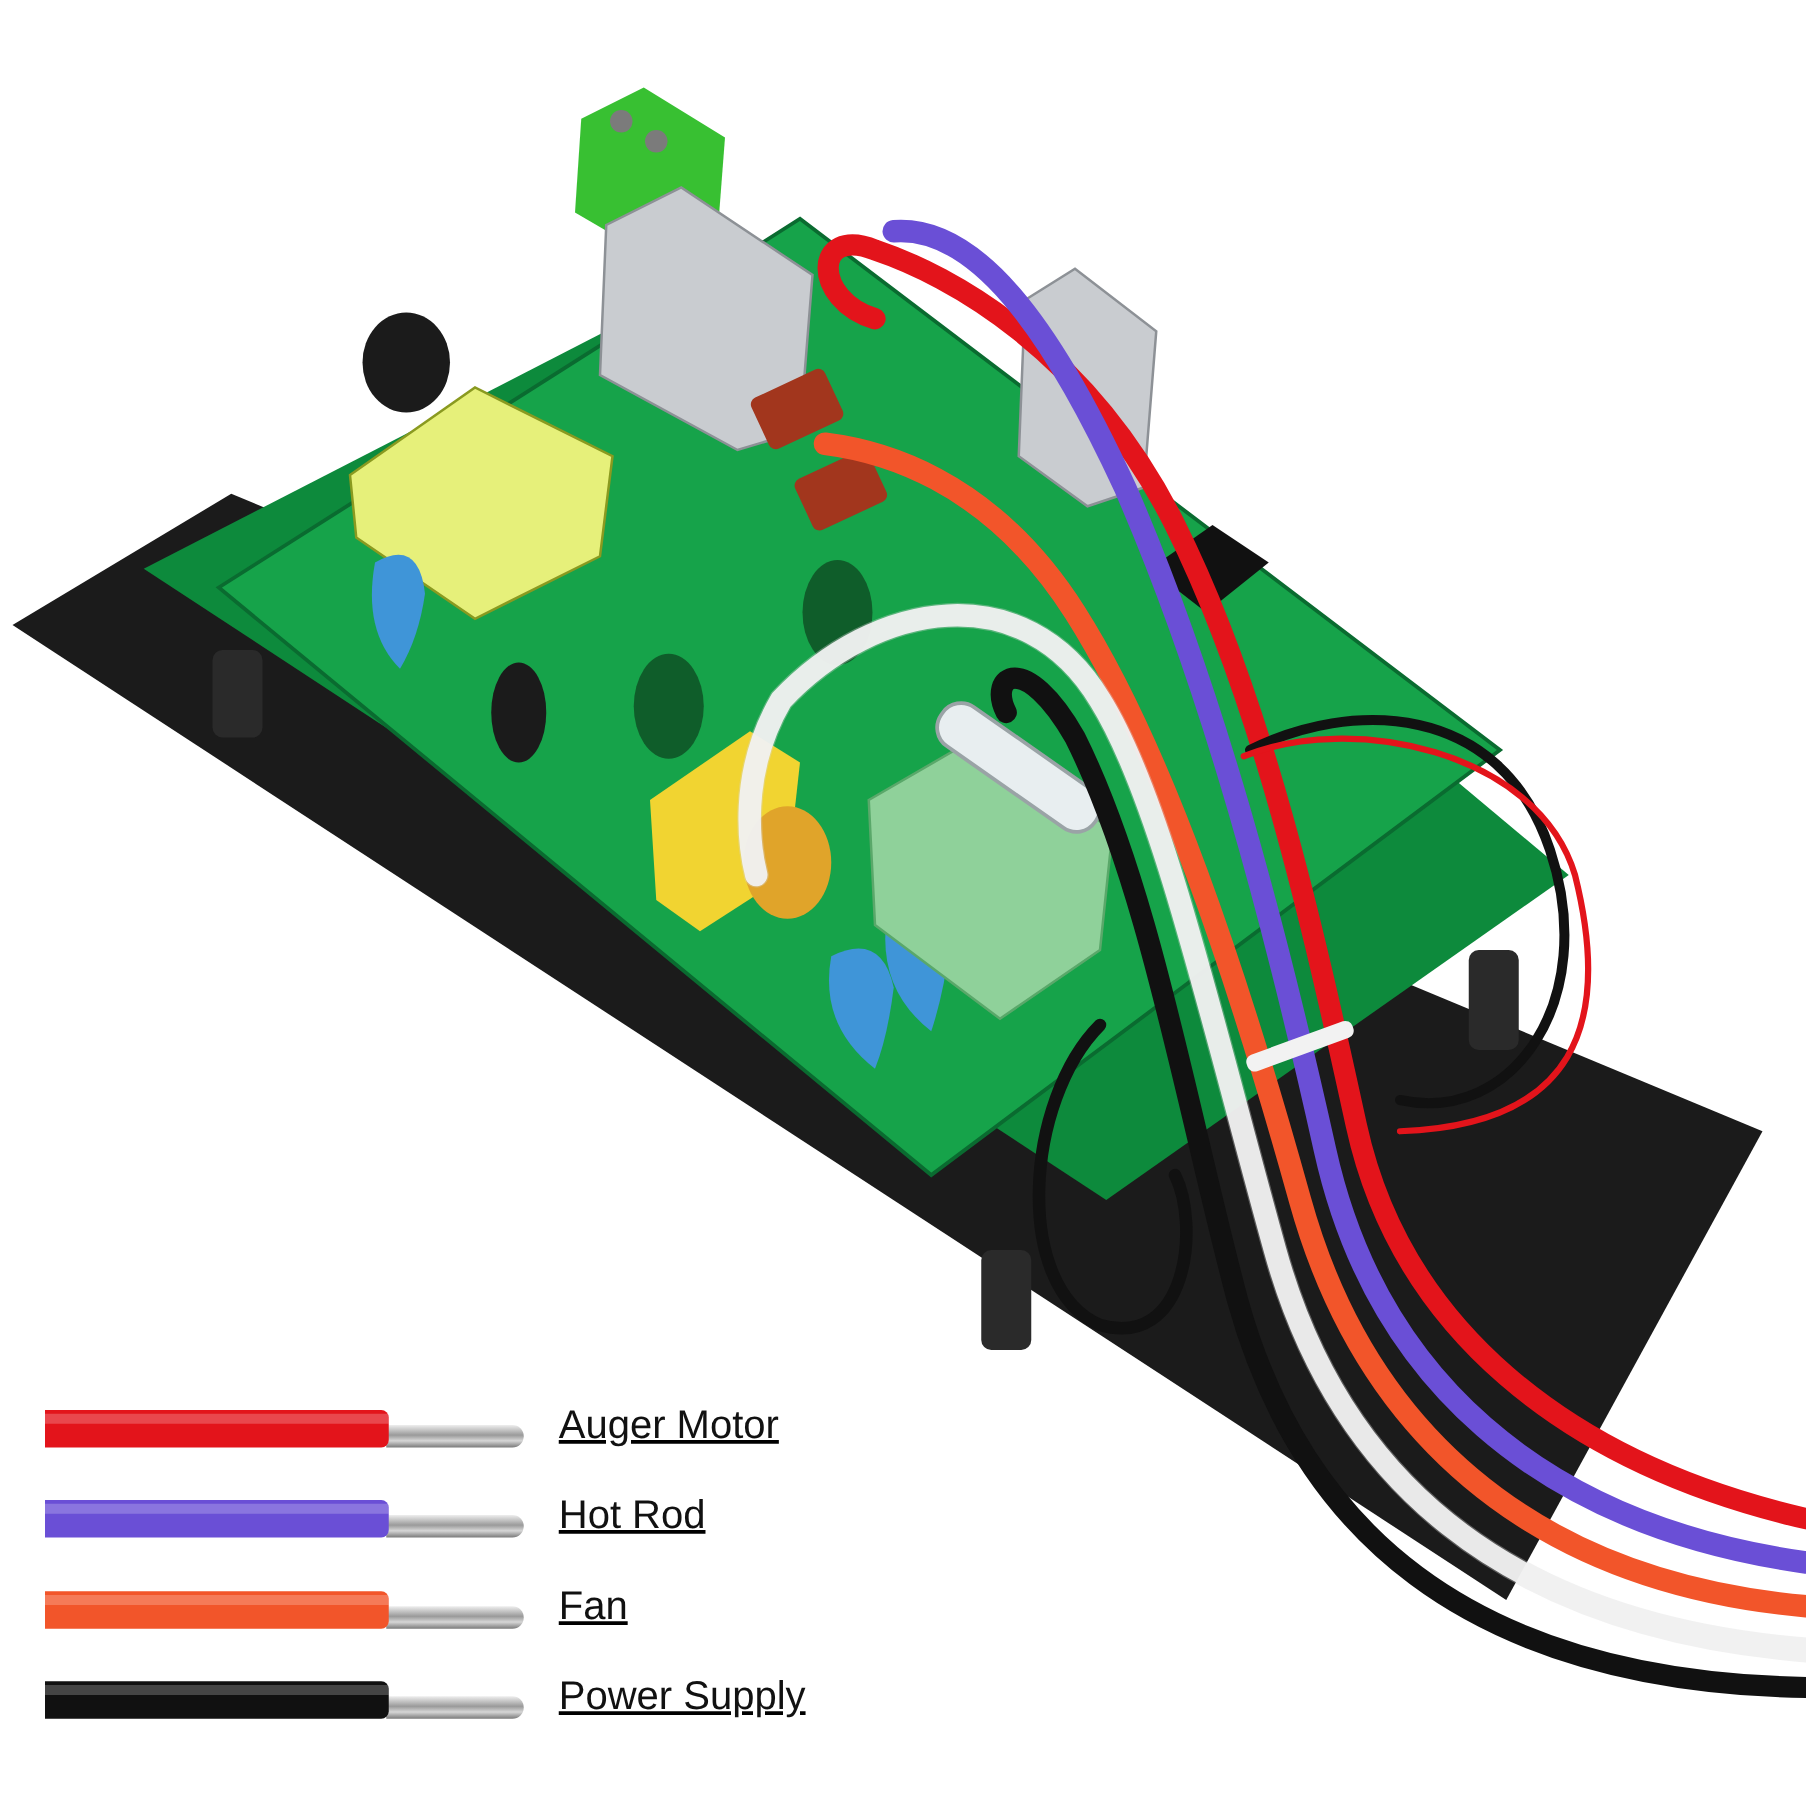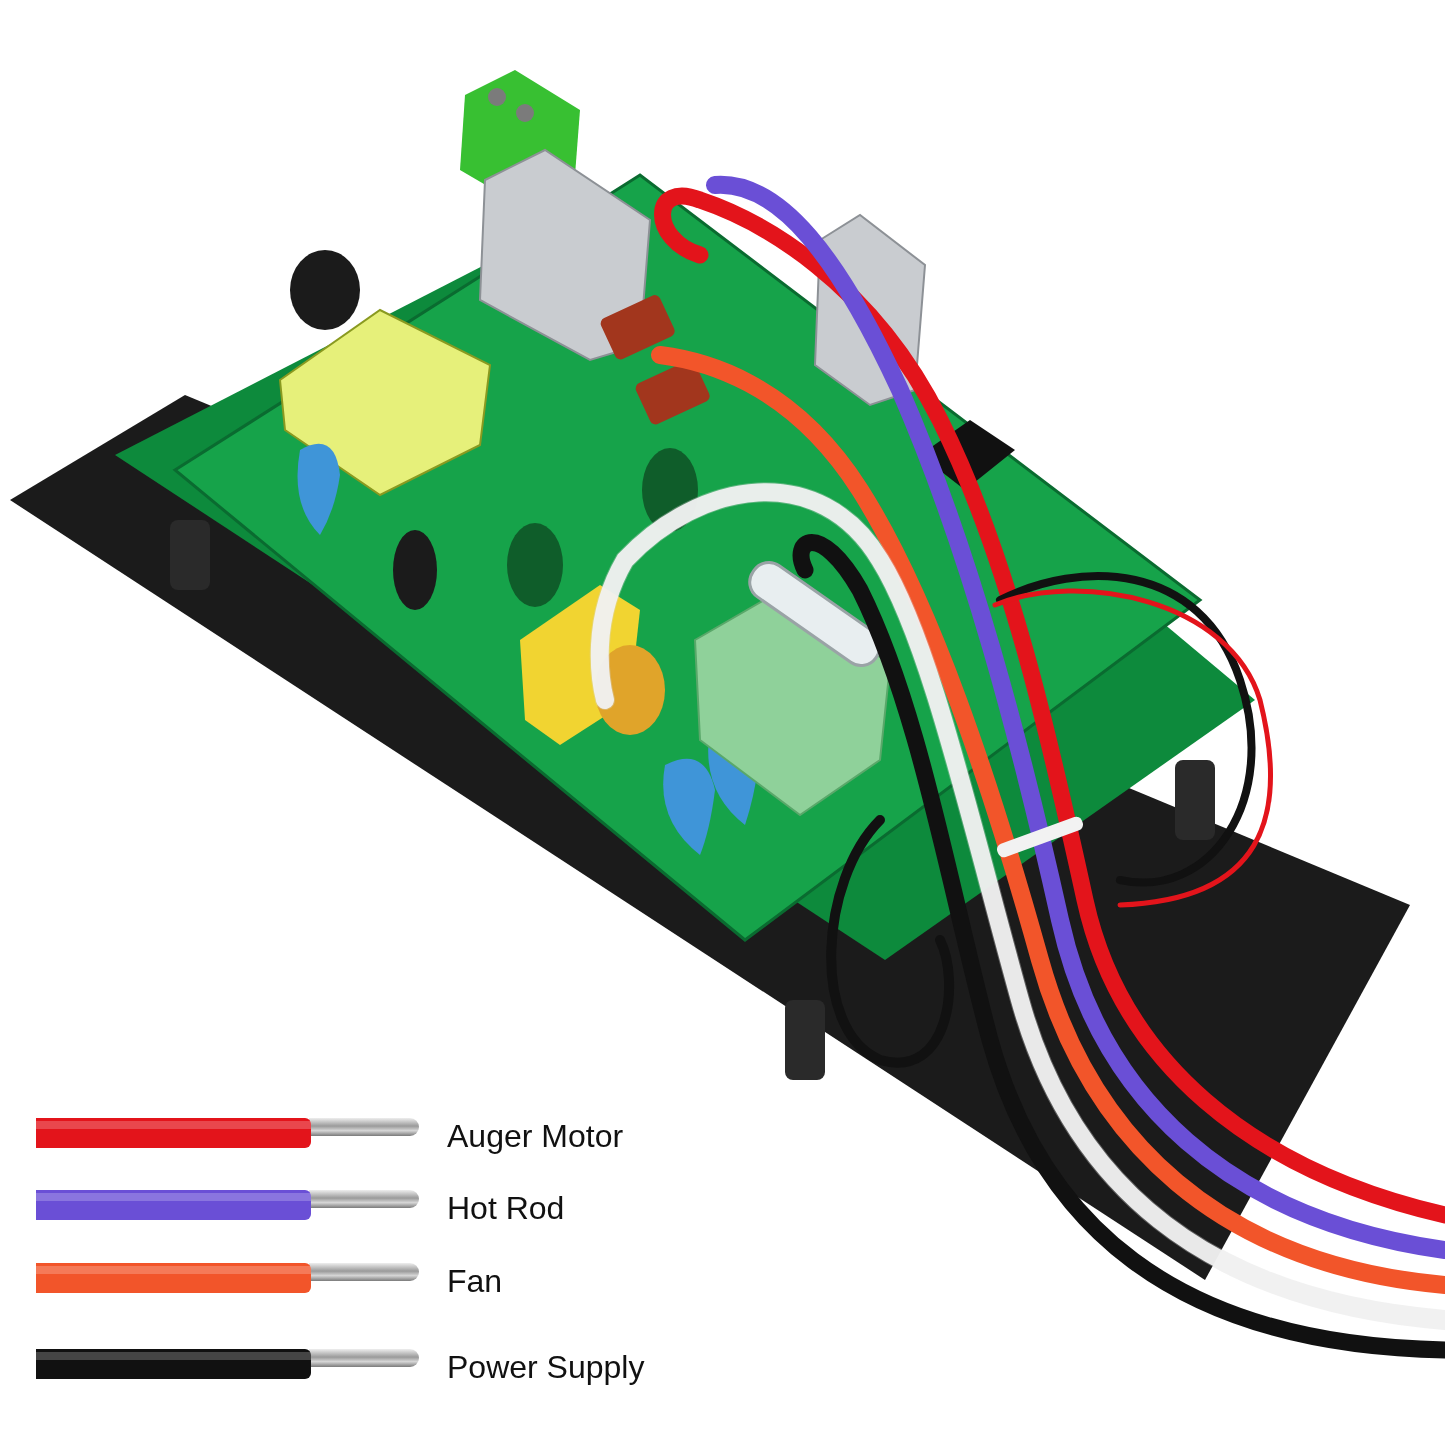--- a/index.html
+++ b/index.html
@@ -1,19 +1,19 @@
 <!DOCTYPE html>
 <html><head>
 <meta charset="utf-8">
 <style>
   html, body { margin: 0; padding: 0; background: #ffffff; }
   body { width: 1445px; height: 1445px; position: relative; overflow: hidden; font-family: "Liberation Sans", sans-serif; }
   .scene { position: absolute; left: 0; top: 0; width: 1445px; height: 1445px; }
   .legend { position: absolute; left: 36px; top: 1110px; width: 700px; }
-  .legend-row { position: absolute; left: 0; height: 40px; display: flex; align-items: flex-start; }
+  .legend-row { position: absolute; left: 0; height: 40px; display: flex; align-items: flex-end; text-decoration: underline; }
   .wire { position: relative; width: 275px; height: 30px; border-radius: 0 6px 6px 0; }
   .wire::after { content: ""; position: absolute; left: 0; right: 0; top: 3px; height: 8px; background: rgba(255,255,255,0.22); }
   .tip { width: 110px; height: 18px; margin-left: -2px; border-radius: 0 10px 10px 0;
          background: linear-gradient(#eeeeee, #9a9a9a 45%, #d6d6d6 70%, #7a7a7a); }
   .legend-label { margin-left: 28px; font-size: 32px; color: #111111; white-space: nowrap; }
 </style>
 </head>
 <body>
 
 <div class="scene">
@@ -84,18 +84,18 @@
   <div class="legend-row" style="top:80px">
     <div class="wire" style="background:#6a4fd6"></div>
     <div class="tip"></div>
     <span class="legend-label">Hot Rod</span>
   </div>
   <div class="legend-row" style="top:153px">
     <div class="wire" style="background:#f2552a"></div>
     <div class="tip"></div>
     <span class="legend-label">Fan</span>
   </div>
-  <div class="legend-row" style="top:239px">
+  <div class="legend-row" style="top:225px">
     <div class="wire" style="background:#111111"></div>
     <div class="tip"></div>
     <span class="legend-label">Power Supply</span>
   </div>
 </div>
 
 </body></html>

